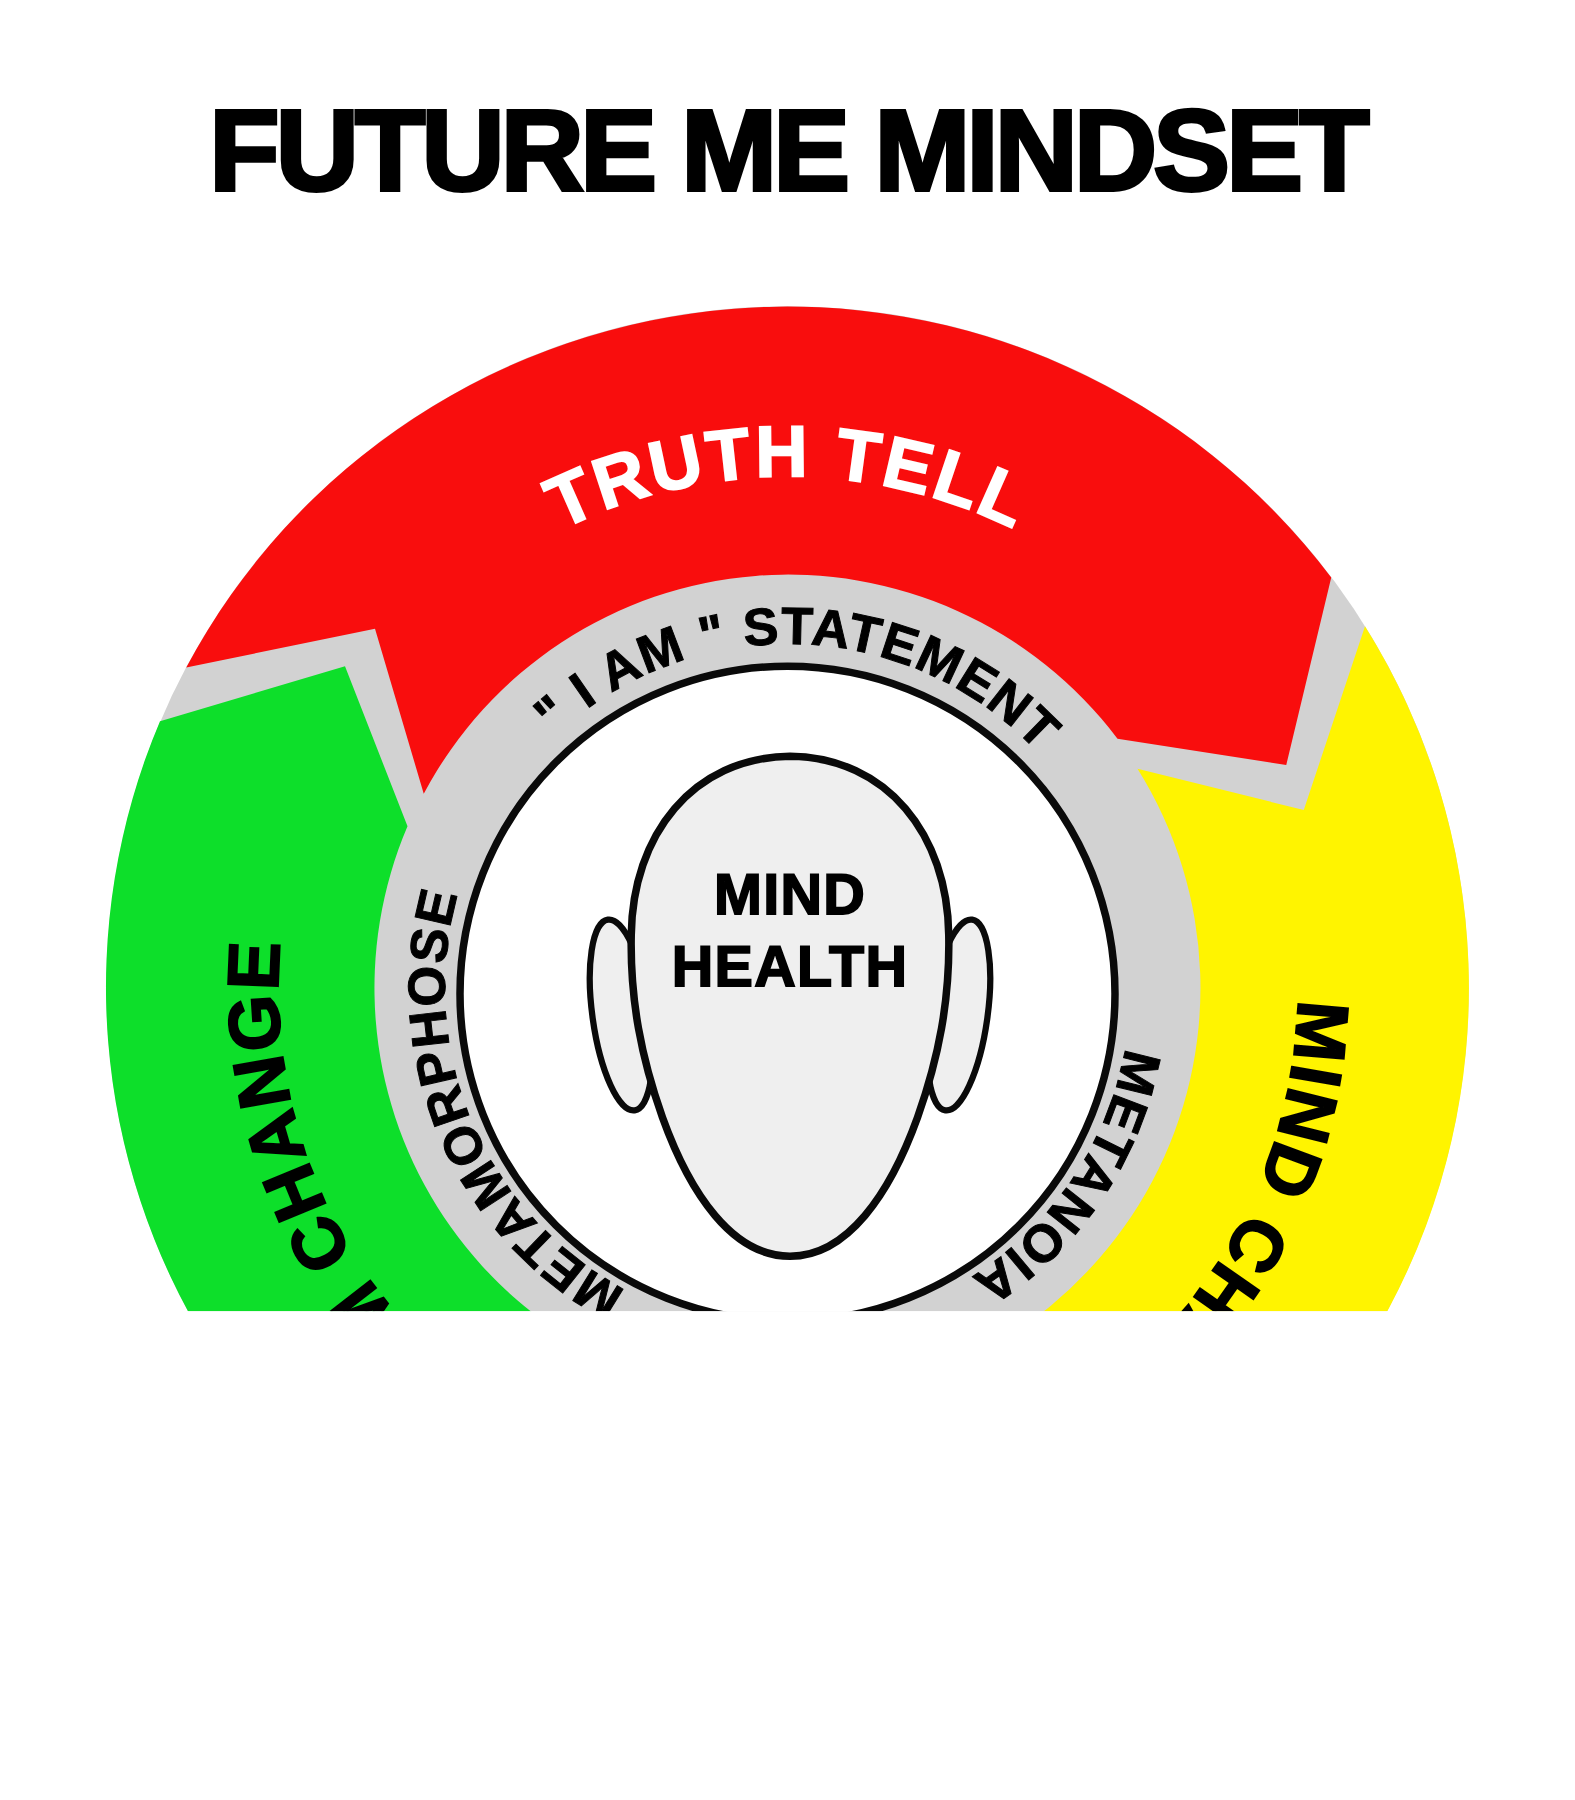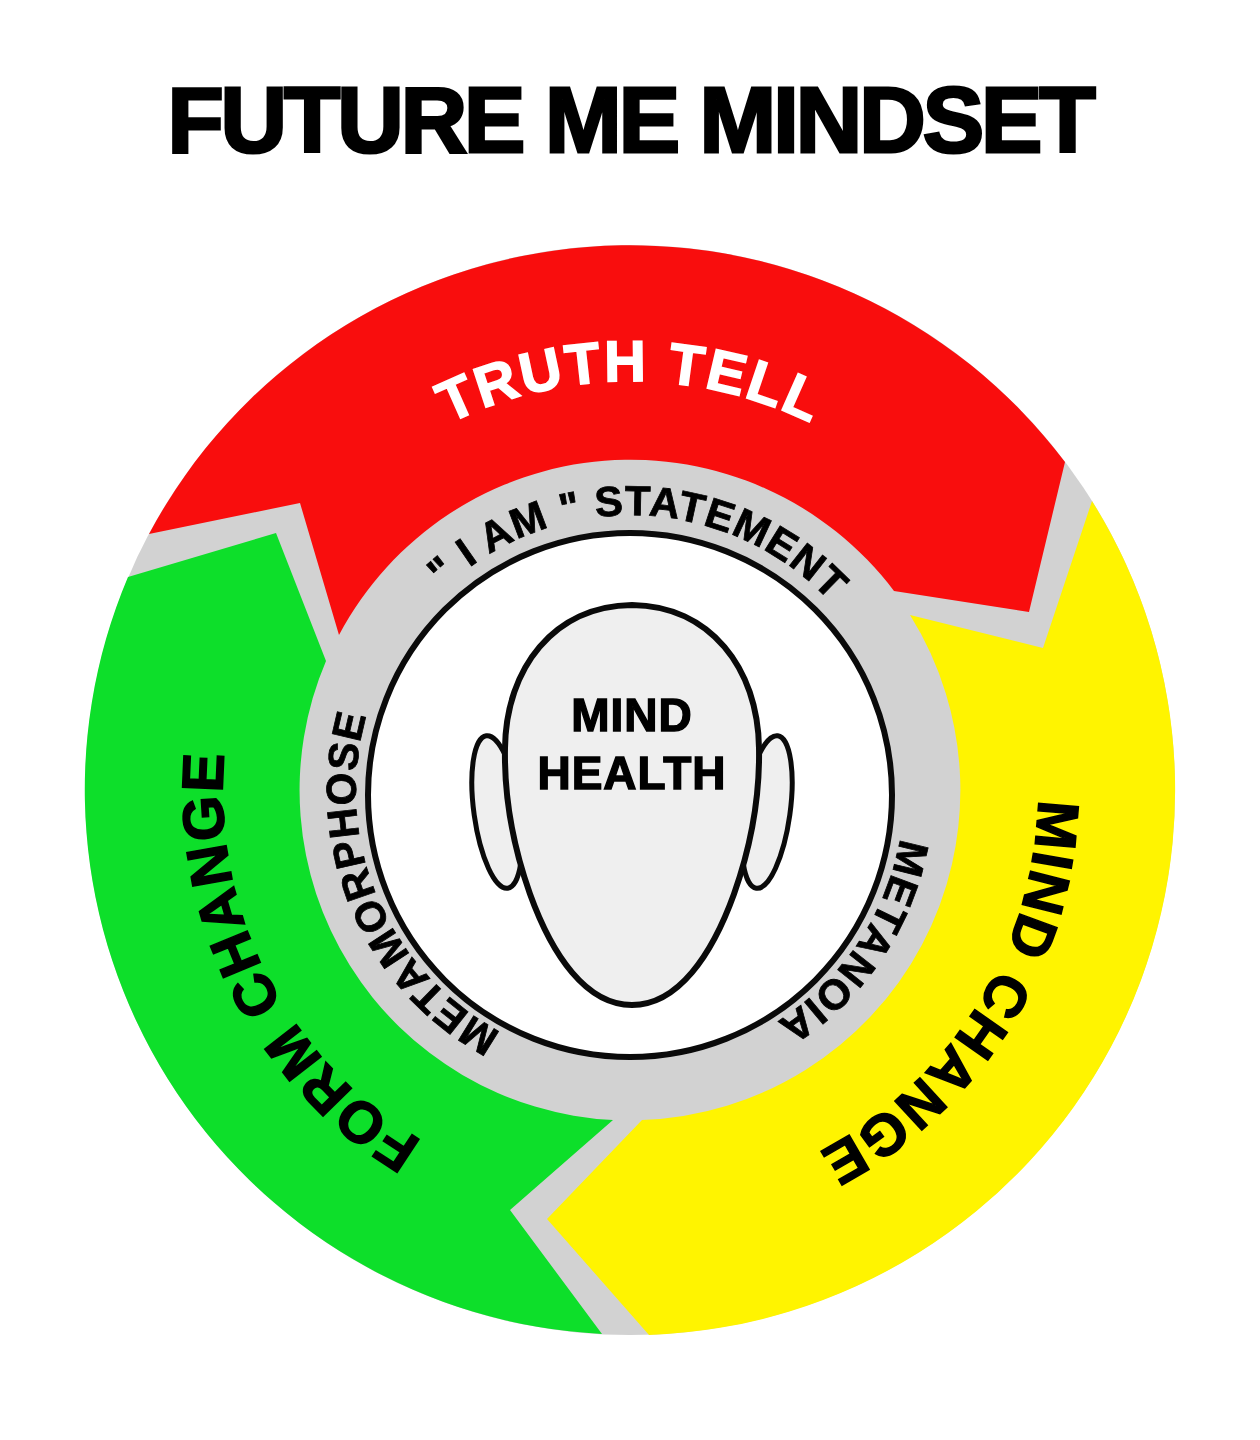--- a/index.html
+++ b/index.html
@@ -3,21 +3,21 @@
 <meta charset="utf-8">
 <title>Future Me Mindset</title>
 <style>
   html, body {
     margin: 0;
     padding: 0;
     background: #ffffff;
   }
   .page {
     width: 1260px;
-    height: 1440px;
+    height: 1049px;
     background: #ffffff;
     overflow: hidden;
   }
   svg text, svg textPath {
     font-family: "Liberation Sans", "DejaVu Sans", sans-serif;
     font-weight: bold;
   }
   .title-text {
     font-size: 92px;
     letter-spacing: -3px;

